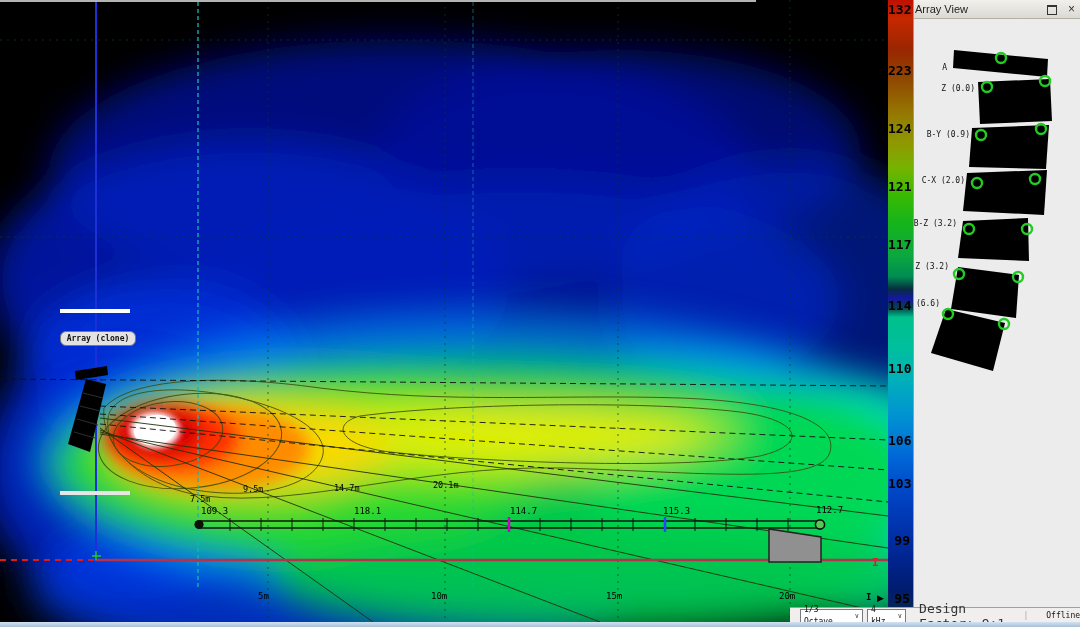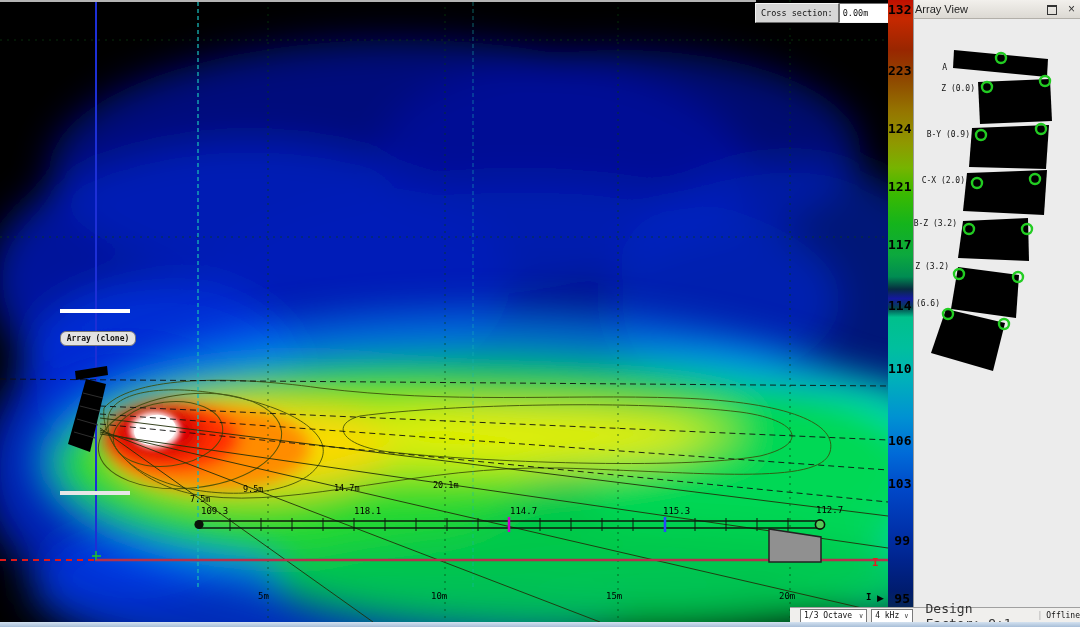--- a/index.html
+++ b/index.html
@@ -51,21 +51,21 @@
   
   #statusbar{position:absolute;left:790px;top:607px;width:290px;height:15px;background:#f0efed;
      border-top:1px solid #a0a0a0;display:flex;align-items:center;font-family:"DejaVu Sans Mono",monospace;}
   .dd{height:12px;background:#fff;border:1px solid #7a7a7a;font-size:8px;line-height:12px;color:#111;
      padding:0 3px;display:flex;justify-content:space-between;align-items:center;}
   #dd-band{width:78px;margin-left:10px;}
   #dd-freq{width:44px;margin-left:4px;}
   .chev{font-size:7px;color:#444;margin-left:3px;}
   #design-factor{font-size:13px;color:#333;margin-left:13px;}
   #sep{color:#aaa;margin-left:5px;font-size:8px;}
-  #offline{font-size:8px;color:#111;margin-left:4px;}
+  #offline{font-size:8px;color:#111;margin-left:18px;}
 
   #bottom-strip{position:absolute;left:0;top:622px;width:1080px;height:5px;
      background:linear-gradient(180deg,#d4e2f0,#a7bed8);}
 </style>
 </head>
 <body>
 
 <div id="app">
 
   <svg id="map-svg" width="888" height="622" viewBox="0 0 888 622">
@@ -202,28 +202,20 @@
       <text x="431" y="599">10m</text>
       <text x="606" y="599">15m</text>
       <text x="779" y="599">20m</text>
     </g>
     <text x="866" y="600" font-family="DejaVu Sans Mono,monospace" font-size="9" font-weight="bold" fill="#000">I</text>
     <text x="877" y="601" font-family="DejaVu Sans,sans-serif" font-size="9" fill="#000">▶</text>
   </svg>
 
   <div id="top-edge"></div>
 
-  <div id="cross-box" class="mono">
-    <div id="cross-label">Cross section:</div>
-    <div id="cross-input">0.00m</div>
-    <div id="cross-spin">
-      <div>▲</div>
-      <div>▼</div>
-    </div>
-  </div>
 
   <div id="array-clone-label" class="mono">Array (clone)</div>
 
   <div id="colorbar">
     <div class="cb-tick mono" style="top:2px">132</div>
     <div class="cb-tick mono" style="top:63px">223</div>
     <div class="cb-tick mono" style="top:121px">124</div>
     <div class="cb-tick mono" style="top:179px">121</div>
     <div class="cb-tick mono" style="top:237px">117</div>
     <div class="cb-tick mono" style="top:298px">114</div>

